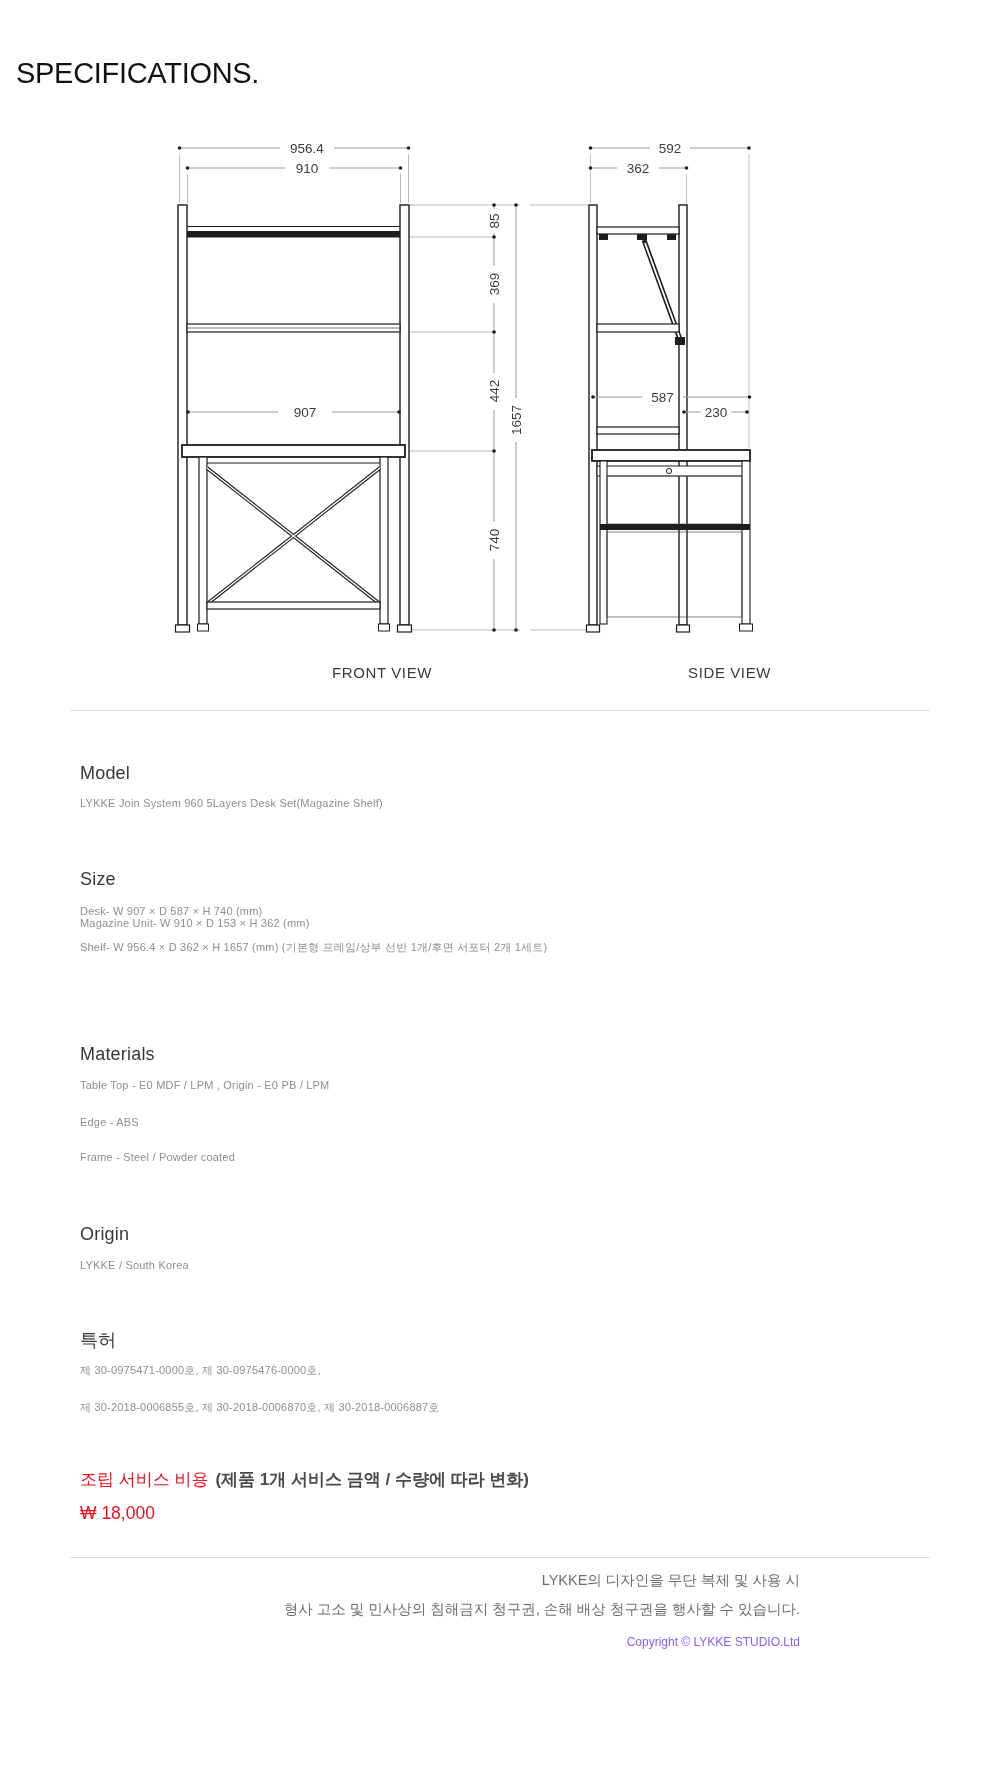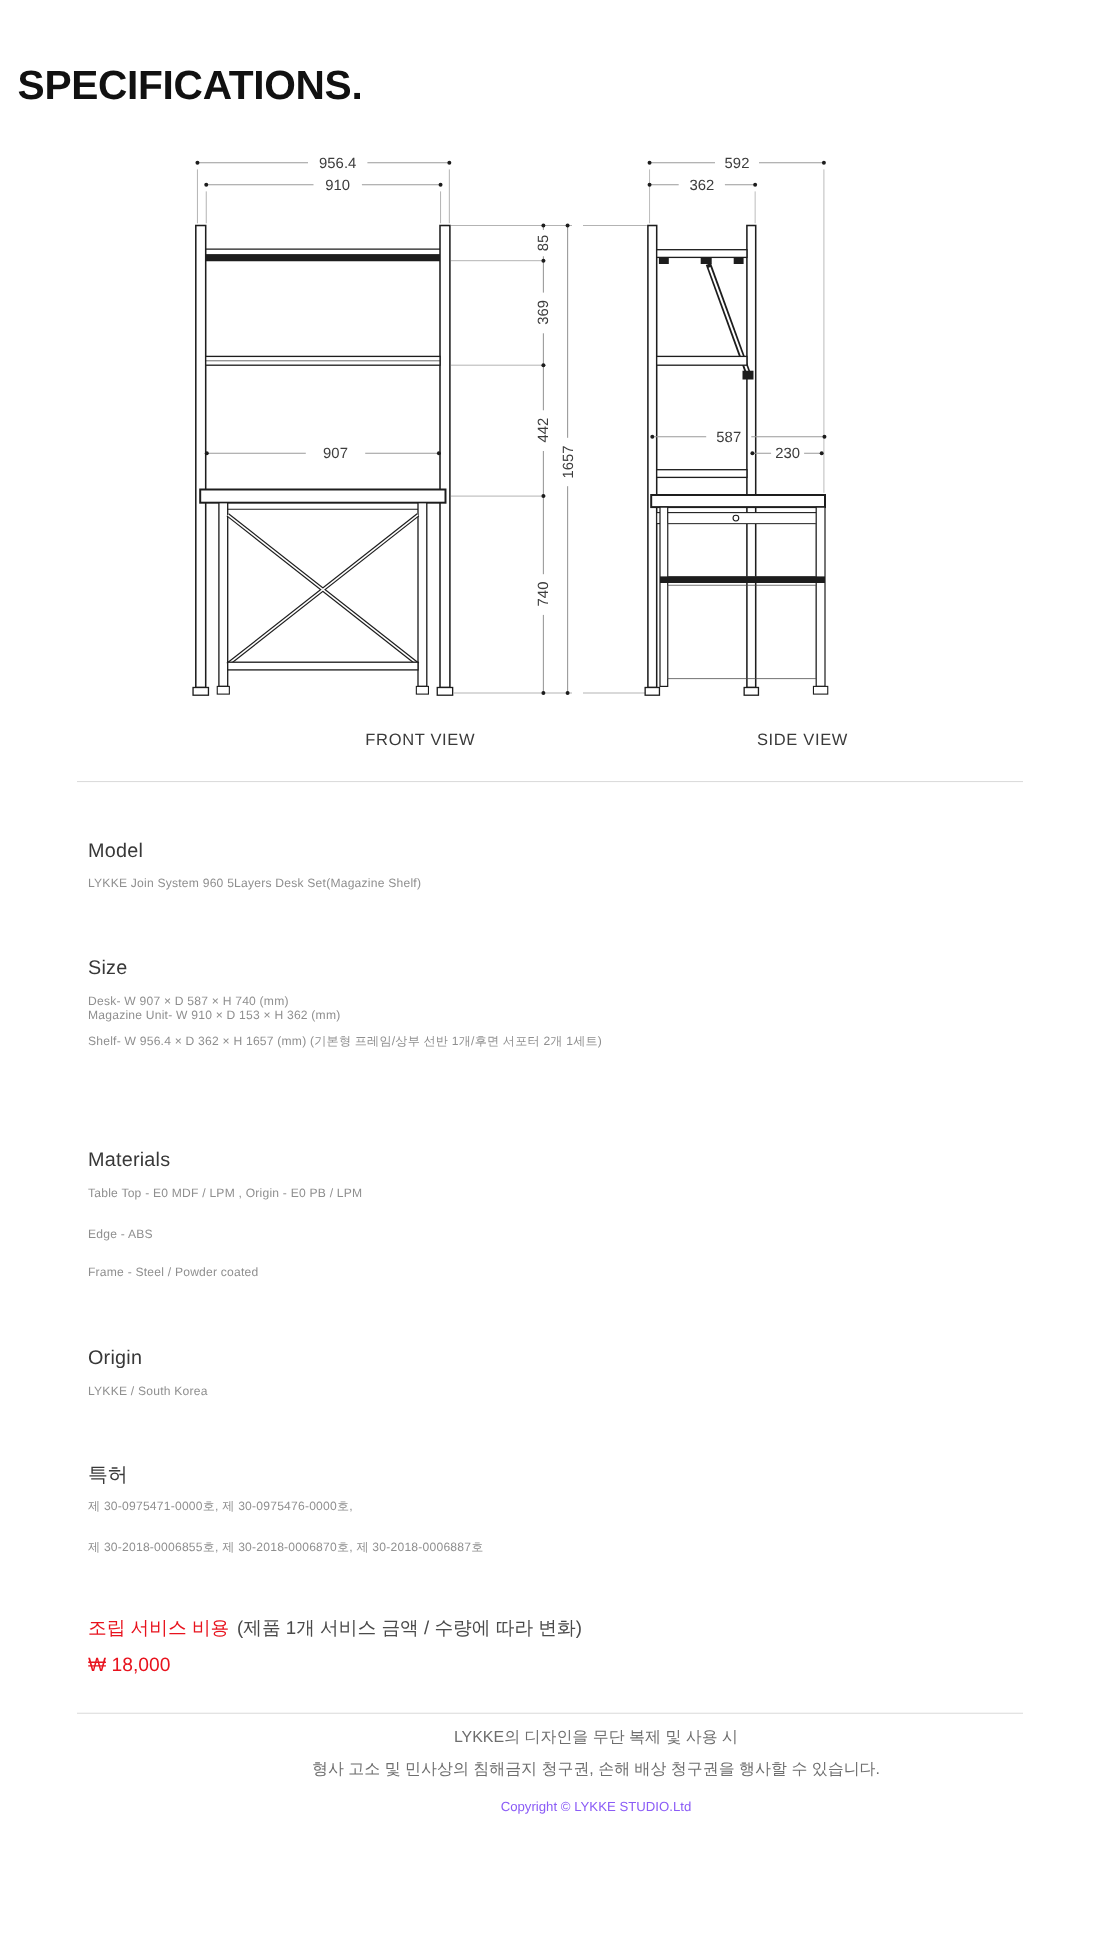--- a/index.html
+++ b/index.html
@@ -4,37 +4,37 @@
 <style>
   html,body{margin:0;padding:0;}
   body{
     width:1000px;height:1777px;background:#ffffff;position:relative;
     font-family:"Liberation Sans","DejaVu Sans",sans-serif;
     -webkit-font-smoothing:antialiased;
   }
   .sheet{position:absolute;inset:0;}
   .title{
     position:absolute;left:16px;top:57px;margin:0;
-    font-size:37px;font-weight:700;color:#111;letter-spacing:-0.3px;
+    font-size:29px;font-weight:400;color:#111;letter-spacing:-0.3px;
   }
   svg{position:absolute;overflow:visible;}
   svg text{font-family:"Liberation Sans","DejaVu Sans",sans-serif;font-size:13.5px;fill:#3d3d3d;}
   .view-label{
     position:absolute;top:664px;width:200px;text-align:right;
     font-size:15px;color:#3a3a3a;letter-spacing:0.6px;
   }
   .divider{position:absolute;left:70px;width:860px;height:1px;background:#dcdcdc;}
   .ln{position:absolute;left:80px;white-space:nowrap;line-height:1.25;}
   .h{font-size:18px;color:#383838;letter-spacing:0.2px;}
   .v{font-size:11px;color:#8f8f8f;letter-spacing:0.2px;}
   .red{color:#e8121d;}
   .b{font-weight:400;}
-  .note{font-size:17px;color:#4a4a4a;margin-left:7px;}
+  .note{font-size:17px;color:#4a4a4a;margin-left:7px;font-weight:bold;}
   .footer{
-    position:absolute;right:200px;top:1566px;text-align:center;
+    position:absolute;right:200px;top:1566px;text-align:right;
     font-size:14.5px;color:#6e6e6e;line-height:29px;white-space:nowrap;
   }
   .fc{font-size:12px;color:#8b5cf6;margin-top:4px;}
 </style>
 </head>
 <body>
 
 <div class="sheet">
 
   <h1 class="title">SPECIFICATIONS.</h1>

